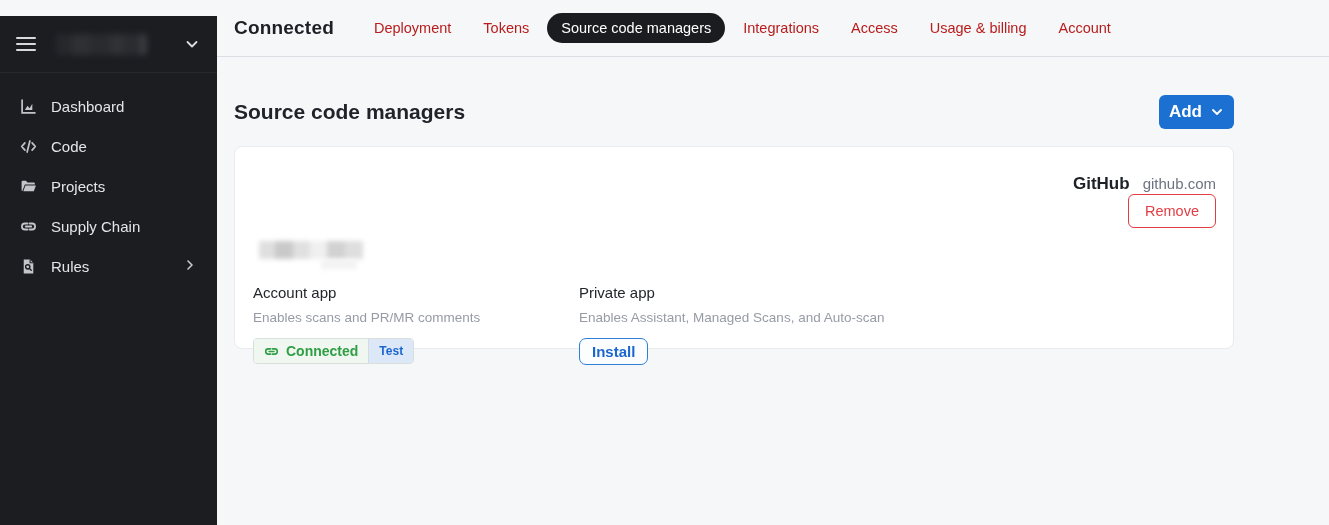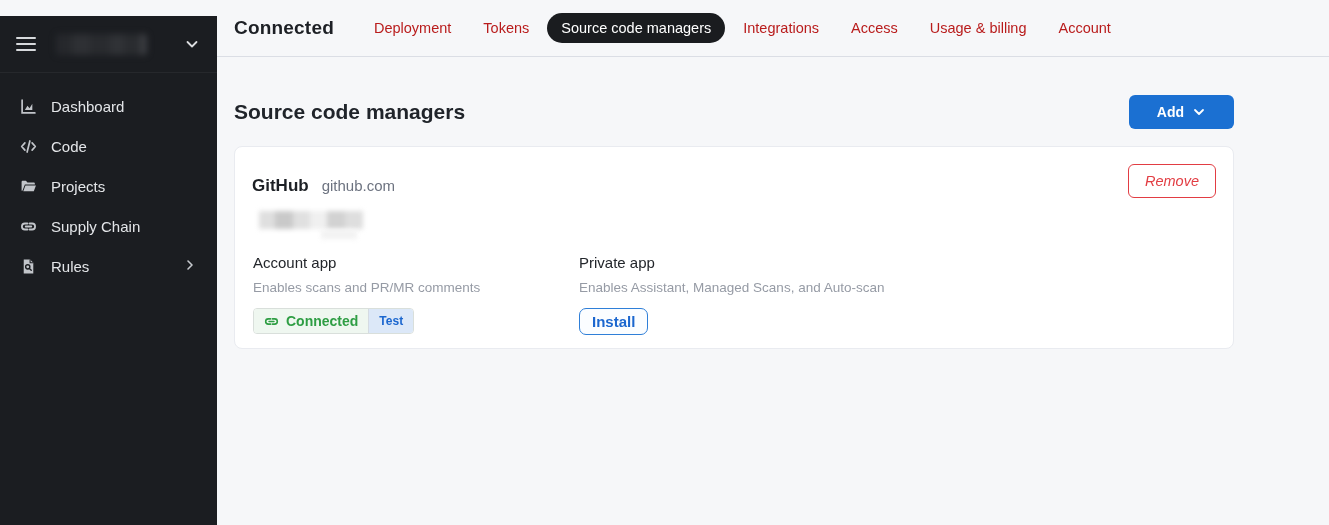--- a/index.html
+++ b/index.html
@@ -47,38 +47,38 @@
     padding: 7px 14px; font-size: 14.5px; color: #b91c1c; border-radius: 16px;
     cursor: pointer; white-space: nowrap; font-weight: 500;
   }
   .tab.active { background: #1a1c1f; color: #ffffff; }
 
   
   .main { position: absolute; left: 234px; top: 57px; width: 1000px; }
   .heading-row { margin-top: 38px; display: flex; align-items: center; justify-content: space-between; }
   .page-heading { font-size: 21px; font-weight: bold; color: #20242a; }
   .add-btn {
-    display: inline-flex; align-items: center; gap: 8px; height: 34px; padding: 0 28px;
-    background: #1b70d2; color: #fff; font-size: 14px; font-weight: bold;
+    display: inline-flex; align-items: center; gap: 8px; height: 34px; padding: 0 10px;
+    background: #1b70d2; color: #fff; font-size: 17px; font-weight: bold;
     border: none; border-radius: 6px; cursor: pointer; font-family: inherit; margin-left: 36px;
   }
 
   
   .card {
     margin-top: 17px; background: #ffffff; border: 1px solid #e9ebf0;
     border-radius: 8px; padding: 17px 17px 24px 17px; height: 203px;
   }
-  .card-header { display: flex; align-items: center; justify-content: space-between; }
+  .card-header { display: flex; align-items: flex-end; justify-content: space-between; flex-direction: column; }
   .provider-line { display: flex; align-items: baseline; gap: 13px; padding-top: 10px; }
   .provider-name { font-size: 17px; font-weight: bold; color: #1d2025; }
   .provider-domain { font-size: 15px; color: #6d7380; }
   .remove-btn {
     background: #fff; border: 1px solid #e23d43; color: #e23d43;
     border-radius: 6px; padding: 0 16px; height: 34px; font-size: 14.5px; font-weight: 500;
-    cursor: pointer; font-family: inherit; font-style: italic;
+    cursor: pointer; font-family: inherit;
   }
   .redacted-row { margin-top: 13px; margin-left: 7px; position: relative; height: 30px; }
   .redacted-main { display: flex; height: 18px; filter: blur(2.5px); width: 107px; }
   .redacted-main i { display: block; height: 100%; }
   .redacted-sub { position: absolute; left: 62px; top: 19px; width: 36px; height: 9px; background: #f2f2f2; filter: blur(2.5px); }
 
   .app-cols { display: flex; margin-top: 13px; margin-left: 1px; }
   .app-col-1 { width: 326px; }
   .app-col-2 { flex: 1; }
   .app-title { font-size: 15px; color: #23262b; margin-bottom: 9px; }

